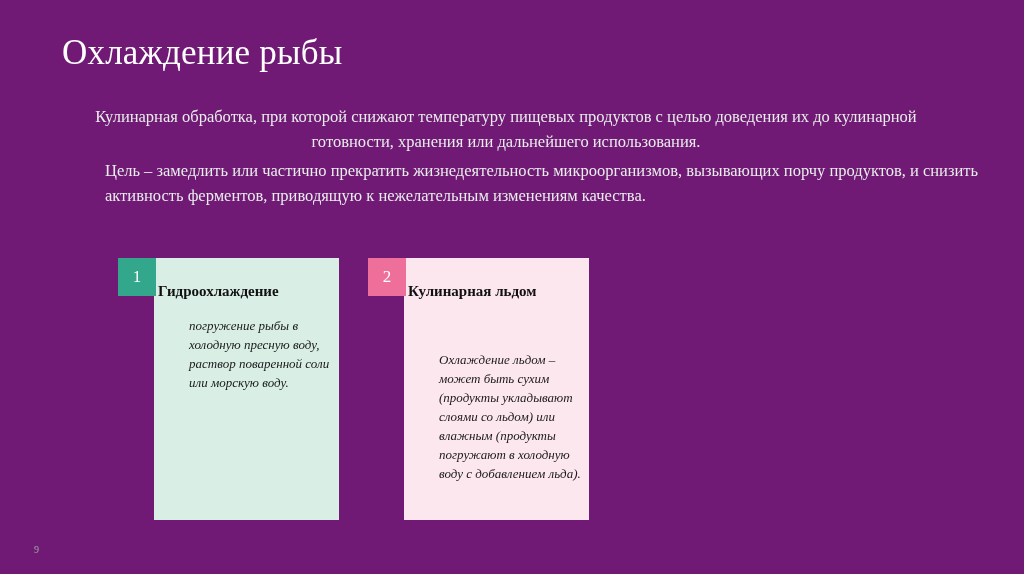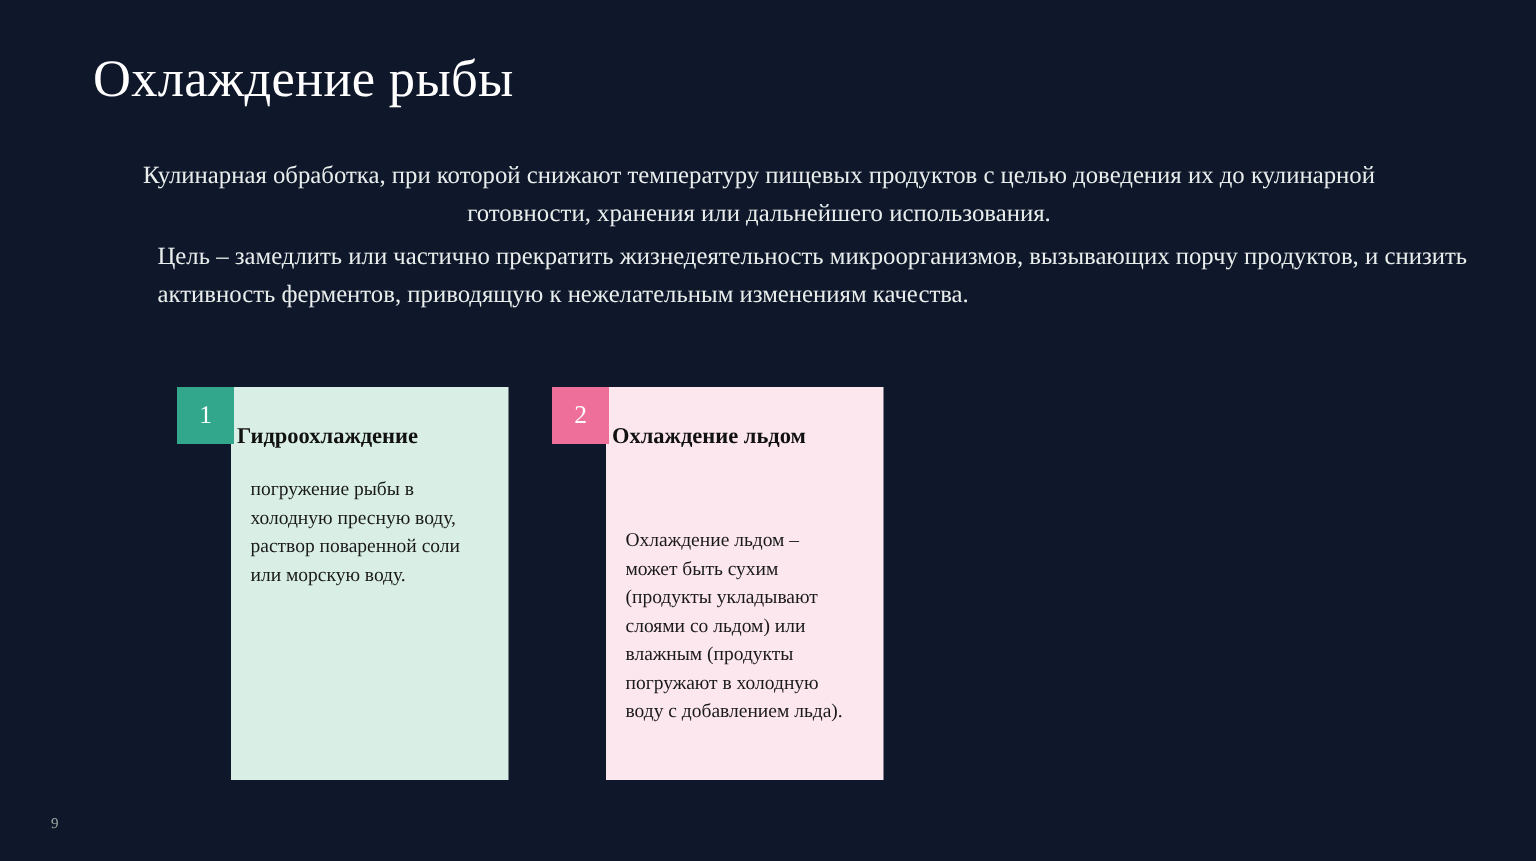--- a/index.html
+++ b/index.html
@@ -12,21 +12,21 @@
     background: #123c32;
     font-family: "Liberation Serif", serif;
     overflow: hidden;
     position: relative;
   }
   .slide {
     position: absolute;
     left: 0; top: 0;
     width: 1024px;
     height: 574px;
-    background: #0f172a;
+    background: #701a75;
   }
   .title {
     position: absolute;
     left: 62px;
     top: 33px;
     font-size: 35px;
     color: #ffffff;
     font-family: "Liberation Serif", serif;
     font-weight: normal;
     letter-spacing: 0.2px;
@@ -86,26 +86,27 @@
     top: 23px;
     width: 155px;
     font-family: "Liberation Serif", serif;
     font-weight: bold;
     font-size: 15px;
     color: #111111;
     line-height: 20px;
   }
   .card-body {
     position: absolute;
-    left: 13px;
+    left: 35px;
     width: 150px;
     font-family: "Liberation Serif", serif;
     font-size: 13px;
     line-height: 19px;
     color: #1a1a1a;
+    font-style: italic;
   }
   .card-1 .card-body { top: 58px; }
   .card-2 .card-body { top: 76px; margin-top: 16px; }
 
   .page-number {
     position: absolute;
     left: 34px;
     top: 544px;
     font-size: 10px;
     color: #9aaaa3;
@@ -125,21 +126,21 @@
   <div class="cards">
 
     <div class="card card-1">
       <div class="badge badge-1">1</div>
       <div class="card-head">Гидроохлаждение</div>
       <div class="card-body">погружение рыбы в холодную пресную воду, раствор поваренной соли или морскую воду.</div>
     </div>
 
     <div class="card card-2">
       <div class="badge badge-2">2</div>
-      <div class="card-head">Охлаждение льдом</div>
+      <div class="card-head">Кулинарная льдом</div>
       <div class="card-body">Охлаждение льдом – может быть сухим (продукты укладывают слоями со льдом) или влажным (продукты погружают в холодную воду с добавлением льда).</div>
     </div>
 
   </div>
 
   <div class="page-number">9</div>
 
 </div>
 
 </body></html>

